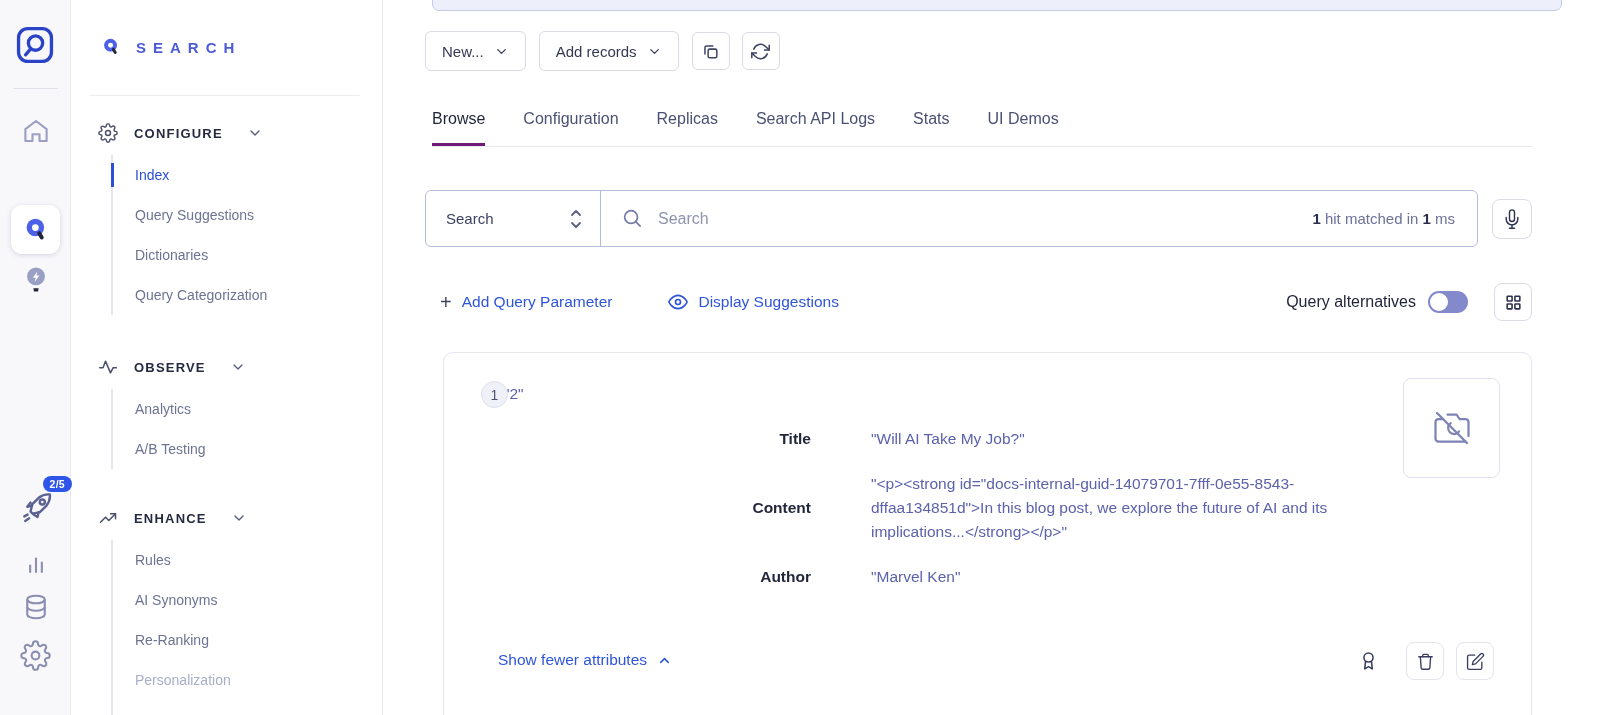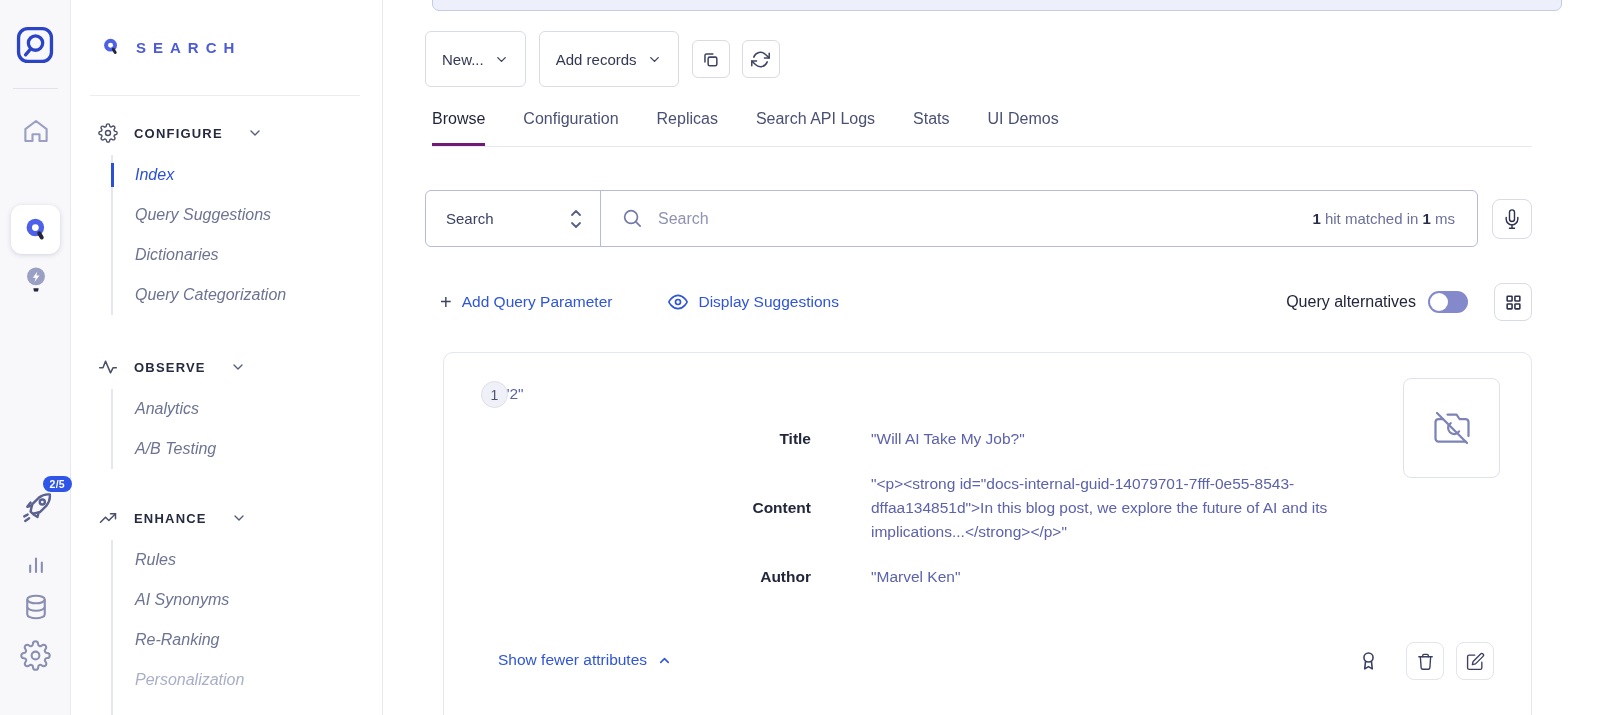--- a/index.html
+++ b/index.html
@@ -26,36 +26,36 @@
   .brand { position:absolute; left:29px; top:36px; display:flex; align-items:center; gap:14px; }
   .brand-text { color:#4d5bd7; font-size:15px; font-weight:bold; letter-spacing:7px; }
   .sidebar-divider { position:absolute; left:19px; top:95px; width:270px; height:1px; background:#ececf2; }
   .nav-group { position:absolute; left:27px; width:270px; }
   .nav-group-header { display:flex; align-items:center; height:24px; }
   .nav-group-header .gicon { width:20px; margin-right:16px; color:#4a4f6a; }
   .nav-group-label { font-size:13px; font-weight:bold; letter-spacing:1.2px; color:#262a40; }
   .nav-group-header .chev { margin-left:24px; color:#565c7e; }
   .nav-items { margin-top:10px; margin-left:13px; border-left:2px solid #e5e6ef; list-style:none; }
   .nav-item { position:relative; height:40px; line-height:40px; padding-left:22px;
-    font-size:16px; color:#6d7392; cursor:pointer; white-space:nowrap;font-style:italic; }
+    font-size:14px; color:#6d7392; cursor:pointer; white-space:nowrap; }
   .nav-item.active { color:#2b50d6; }
   .nav-item.active::before { content:""; position:absolute; left:-2px; top:8px; width:2.5px; height:24px; background:#2b50d6; }
   .nav-item.disabled { color:#a9aec9; }
   .grp-configure { top:121px; }
   .grp-observe { top:355px; }
   .grp-enhance { top:506px; }
   .grp-enhance .nav-items { padding-bottom:60px; }
 
   
   .main { position:absolute; left:384px; top:0; width:1216px; height:715px; background:#fff; }
   .top-strip { position:absolute; left:48px; top:-4px; width:1130px; height:15px;
     background:#edf0fa; border:1px solid #c5cae8; border-radius:0 0 7px 7px; }
 
   .toolbar { position:absolute; left:41px; top:31px; display:flex; align-items:center; }
-  .tb-btn { height:56px; background:#fff; border:1px solid #d9dbe6; border-radius:6px;
+  .tb-btn { height:40px; background:#fff; border:1px solid #d9dbe6; border-radius:6px;
     display:flex; align-items:center; padding:0 16px; font-size:15px; color:#343953;
     margin-right:13px; cursor:pointer; }
   .tb-btn .chev { margin-left:10px; color:#3f4463; }
   .tb-icon-btn { width:38px; height:38px; background:#fff; border:1px solid #d9dbe6; border-radius:6px;
     display:flex; align-items:center; justify-content:center; margin-right:12px; cursor:pointer; color:#3f4463; }
 
   .tabs { position:absolute; left:48px; top:102px; width:1100px; display:flex;
     border-bottom:1px solid #e9eaf1; }
   .tab { font-size:16px; color:#4a5073; padding:8px 0 15px 0; margin-right:38px; cursor:pointer; }
   .tab.active { color:#1f2338; border-bottom:3px solid #701a75; }

